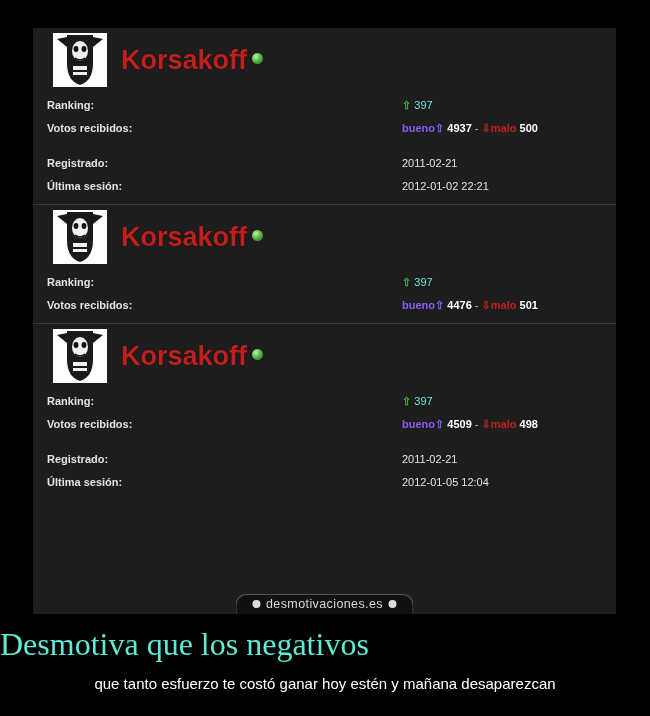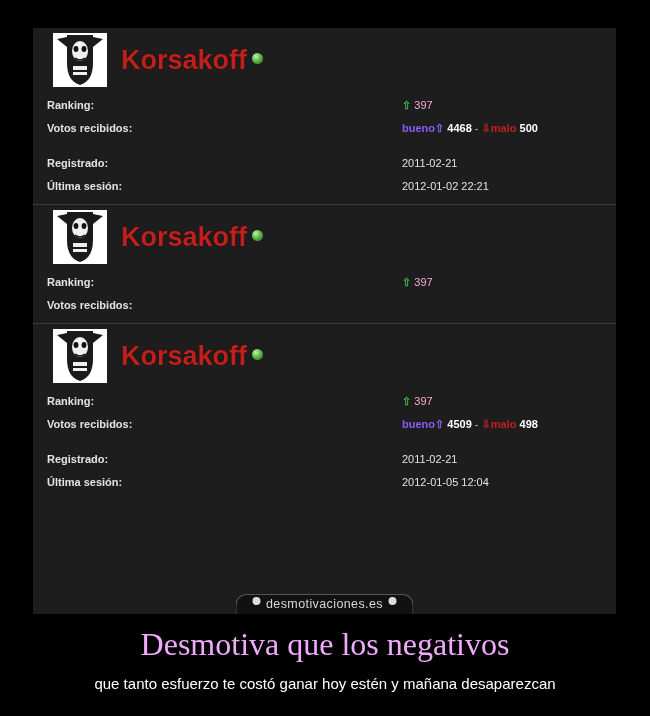--- a/index.html
+++ b/index.html
@@ -91,21 +91,21 @@
     color: #e3e3e3;
   }
   .gap {
     height: 12px;
   }
   .rank-arrow {
     color: #3fae49;
     font-weight: bold;
   }
   .rank-num {
-    color: #f9a8d4;
+    color: #5eead4;
   }
   .good-label {
     color: #8b5cf6;
     font-weight: bold;
   }
   .good-num {
     color: #ffffff;
     font-weight: bold;
   }
   .sep-dash {
@@ -129,39 +129,40 @@
     bottom: 0px;
     background: #111;
     border: 1px solid #555;
     border-bottom: none;
     border-radius: 11px 11px 0 0;
     padding: 2px 16px 3px 16px;
     font-size: 12.5px;
     color: #d8d8d8;
     letter-spacing: 0.4px;
     display: flex;
+    align-items: center;
     gap: 6px;
     white-space: nowrap;
   }
   .wm-dot {
     width: 8px;
     height: 8px;
     border-radius: 50%;
     background: #ddd;
     display: inline-block;
   }
   .caption-title {
     position: absolute;
     left: 0;
     right: 0;
     top: 626px;
-    text-align: center;
+    text-align: left;
     font-family: "Liberation Serif", serif;
     font-size: 32px;
-    color: #f0abfc;
+    color: #5eead4;
   }
   .caption-sub {
     position: absolute;
     left: 0;
     right: 0;
     top: 675px;
     text-align: center;
     font-family: "Liberation Sans", sans-serif;
     font-size: 15px;
     color: #fff;
@@ -199,21 +200,21 @@
           <div class="label">Ranking:</div>
           <div class="value">
             <span class="rank-arrow">⇧</span>
             <span class="rank-num">397</span>
           </div>
         </div>
         <div class="row">
           <div class="label">Votos recibidos:</div>
           <div class="value">
             <span class="good-label">bueno</span><span class="good-label">⇧</span>
-            <span class="good-num">4468</span>
+            <span class="good-num">4937</span>
             <span class="sep-dash">-</span>
             <span class="bad-label">⇩</span><span class="bad-label">malo</span>
             <span class="bad-num">500</span>
           </div>
         </div>
         <div class="gap"></div>
         <div class="row">
           <div class="label">Registrado:</div>
           <div class="value date-val">2011-02-21</div>
         </div>
@@ -247,20 +248,27 @@
       <div class="rows">
         <div class="row">
           <div class="label">Ranking:</div>
           <div class="value">
             <span class="rank-arrow">⇧</span>
             <span class="rank-num">397</span>
           </div>
         </div>
         <div class="row">
           <div class="label">Votos recibidos:</div>
+          <div class="value">
+            <span class="good-label">bueno</span><span class="good-label">⇧</span>
+            <span class="good-num">4476</span>
+            <span class="sep-dash">-</span>
+            <span class="bad-label">⇩</span><span class="bad-label">malo</span>
+            <span class="bad-num">501</span>
+          </div>
         </div>
       </div>
     </div>
 
     <div class="profile-block block-sep">
       <div class="userhead">
         <div class="avatar">
           <svg width="54" height="54" viewBox="0 0 54 54">
             <rect x="0" y="0" width="54" height="54" fill="#ffffff"></rect>
             <path d="M14 2 L14 30 Q14 48 27 52 Q40 48 40 30 L40 2 Z" fill="#1a1a1a"></path>

